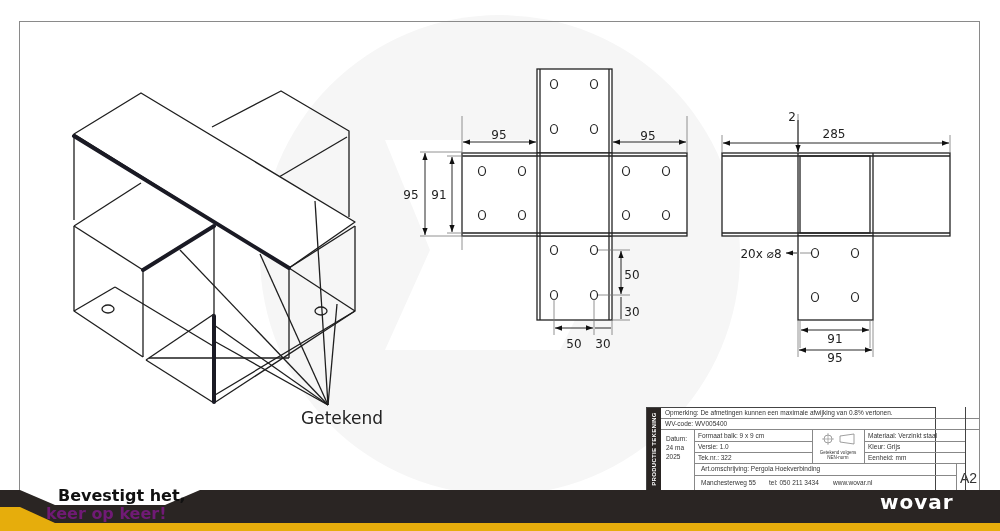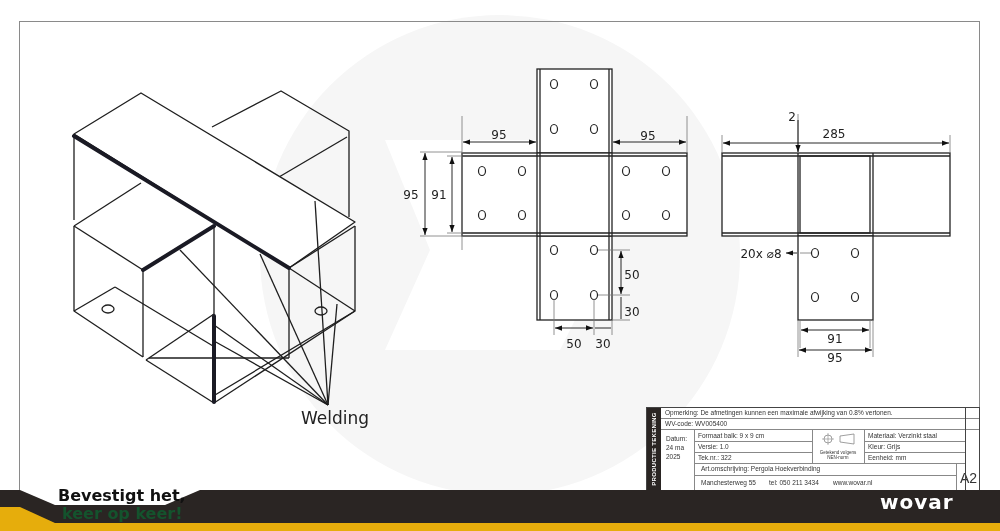--- a/index.html
+++ b/index.html
@@ -1,21 +1,21 @@
 <!DOCTYPE html>
 <html><head>
 <meta charset="utf-8">
 <style>
   html, body { margin:0; padding:0; }
   body { width:1000px; height:531px; position:relative; overflow:hidden; background:#ffffff; font-family:"DejaVu Sans", sans-serif; }
   .frame { position:absolute; left:19px; top:21px; width:961px; height:480px; border-top:1px solid #8a8a8a; border-left:1px solid #8a8a8a; border-right:1px solid #8a8a8a; box-sizing:border-box; }
   svg.drawing { position:absolute; left:0; top:0; }
   .dim { font-family:"DejaVu Sans", sans-serif; font-size:12px; fill:#222; }
   
-  .tb { position:absolute; left:646px; top:407px; width:334px; height:84px; border:1px solid #444; box-sizing:border-box; background:#fff; font-family:"Liberation Sans", sans-serif; font-size:6.5px; color:#333; }
+  .tb { position:absolute; left:646px; top:407px; width:290px; height:84px; border:1px solid #444; box-sizing:border-box; background:#fff; font-family:"Liberation Sans", sans-serif; font-size:6.5px; color:#333; }
   .tb-side { position:absolute; left:0; top:0; width:14px; height:82px; background:#2a2523; }
   .tb-side span { position:absolute; left:50%; top:50%; transform:translate(-50%,-50%) rotate(-90deg); white-space:nowrap; color:#fff; font-weight:bold; font-size:6px; letter-spacing:0.3px; }
   .tb-row { position:absolute; left:14px; border-bottom:1px solid #888; box-sizing:border-box; padding-left:4px; line-height:10px; white-space:nowrap; }
   .cell { position:absolute; box-sizing:border-box; padding-left:4px; white-space:nowrap; line-height:10px; }
   .vline { position:absolute; width:0; border-left:1px solid #888; }
   .hline { position:absolute; height:0; border-top:1px solid #888; }
   .a2 { position:absolute; font-size:14px; color:#333; font-family:"Liberation Sans", sans-serif; }
   
   .band { position:absolute; left:0; top:0; }
   .slogan { position:absolute; font-family:"DejaVu Sans", sans-serif; font-weight:bold; font-size:16px; line-height:17px; }
@@ -68,21 +68,21 @@
     <line x1="315" y1="201" x2="328" y2="405"></line>
     <line x1="337" y1="304" x2="328" y2="405"></line>
   </g>
 
   <g stroke="#1a1a24" stroke-width="4" stroke-linecap="round">
     <line x1="74" y1="136" x2="289" y2="268"></line>
     <line x1="143" y1="270" x2="214" y2="226"></line>
     <line x1="214" y1="316" x2="214" y2="402"></line>
   </g>
 </svg>
-<div style="position:absolute; left:301px; top:408px; font-size:17px; color:#222; font-family:'DejaVu Sans',sans-serif;">Welding</div>
+<div style="position:absolute; left:301px; top:408px; font-size:17px; color:#222; font-family:'DejaVu Sans',sans-serif;">Getekend</div>
 
 <svg class="drawing" width="1000" height="531">
   <defs>
     <marker id="arr" markerWidth="8" markerHeight="6" refX="8" refY="3" orient="auto-start-reverse">
       <path d="M0,0 L8,3 L0,6 Z" fill="#111"></path>
     </marker>
   </defs>
   <g stroke="#222" stroke-width="1.3" fill="#fff">
 
     <rect x="537" y="69" width="75" height="84"></rect>
@@ -244,14 +244,14 @@
   <div class="vline" style="left:309px; top:55px; height:28px;"></div>
   <div class="a2" style="left:313px; top:62px;">A2</div>
   <div class="vline" style="left:318px; top:-1px; height:84px; border-color:#444;"></div>
 </div>
 
 <svg class="band" width="1000" height="531">
   <polygon points="0,490 20,490 55,505 165,505 200,490 1000,490 1000,531 0,531" fill="#2a2523"></polygon>
   <polygon points="0,507 20,507 55,523 1000,523 1000,531 0,531" fill="#e6ad0c"></polygon>
 </svg>
 <div class="slogan" style="left:58px; top:487px; color:#111;">Bevestigt het,</div>
-<div class="slogan" style="left:62px; top:505px; color:#14532d;">keer op keer!</div>
+<div class="slogan" style="left:46px; top:505px; color:#701a75;">keer op keer!</div>
 <div class="logo">wovar</div>
 
 </body></html>

